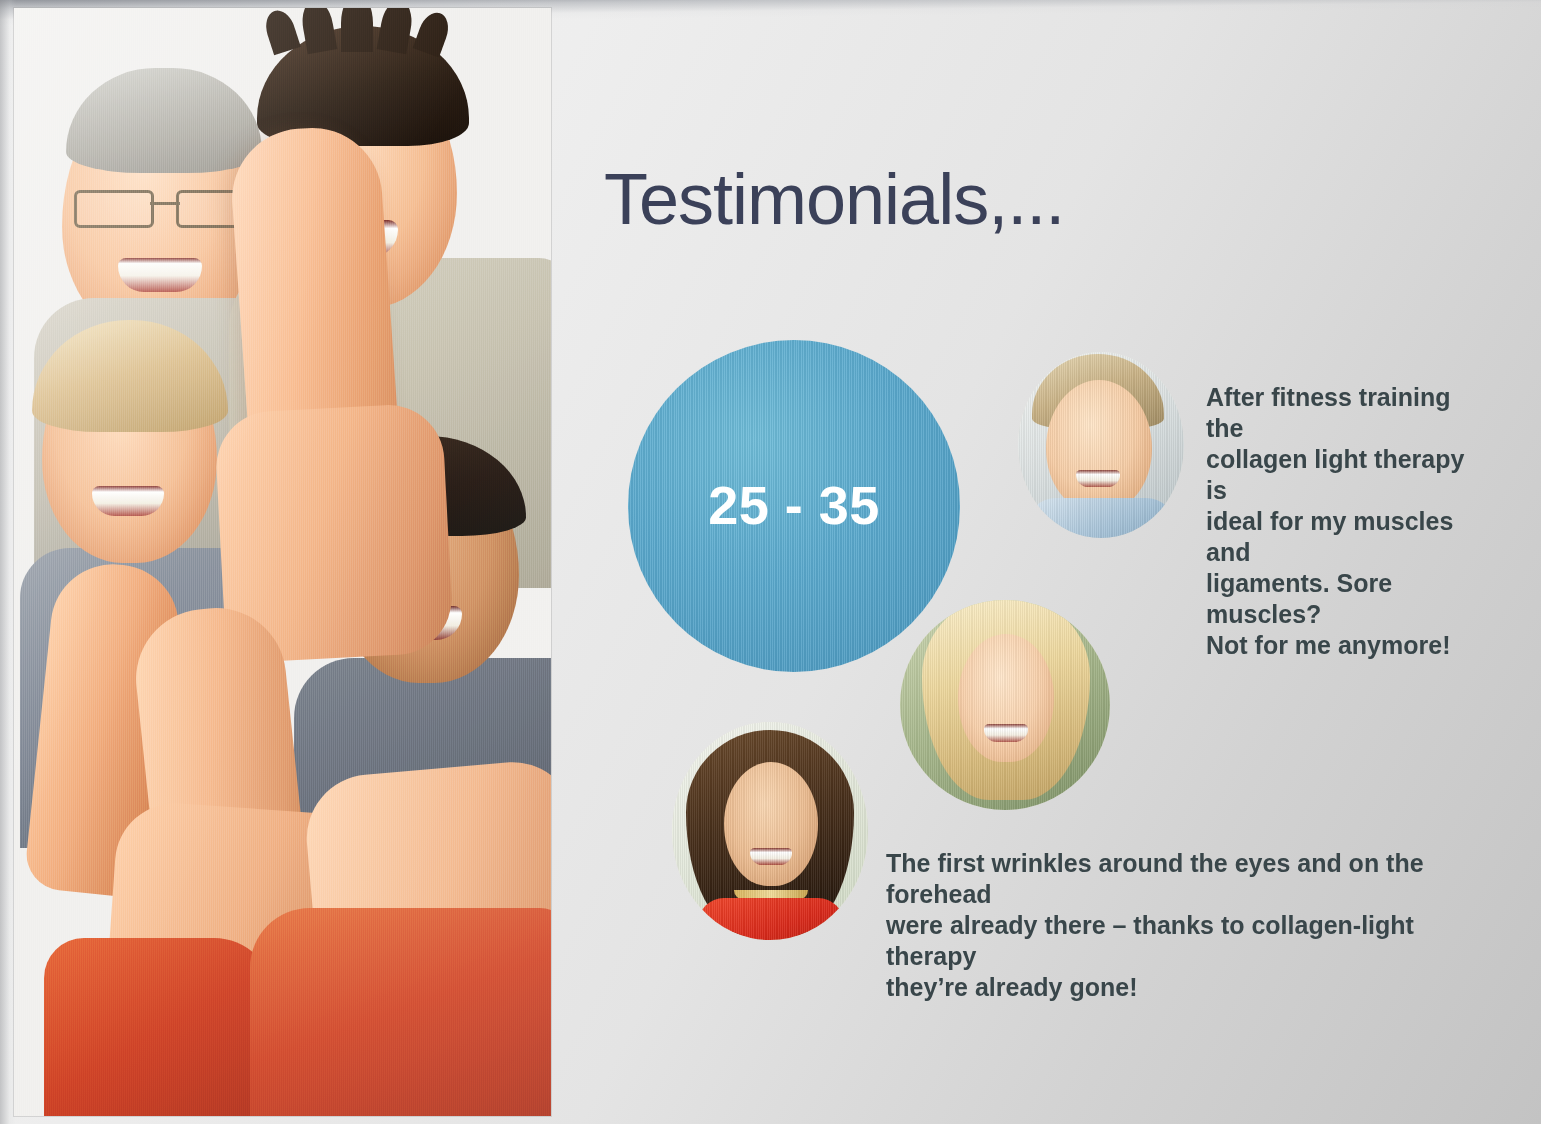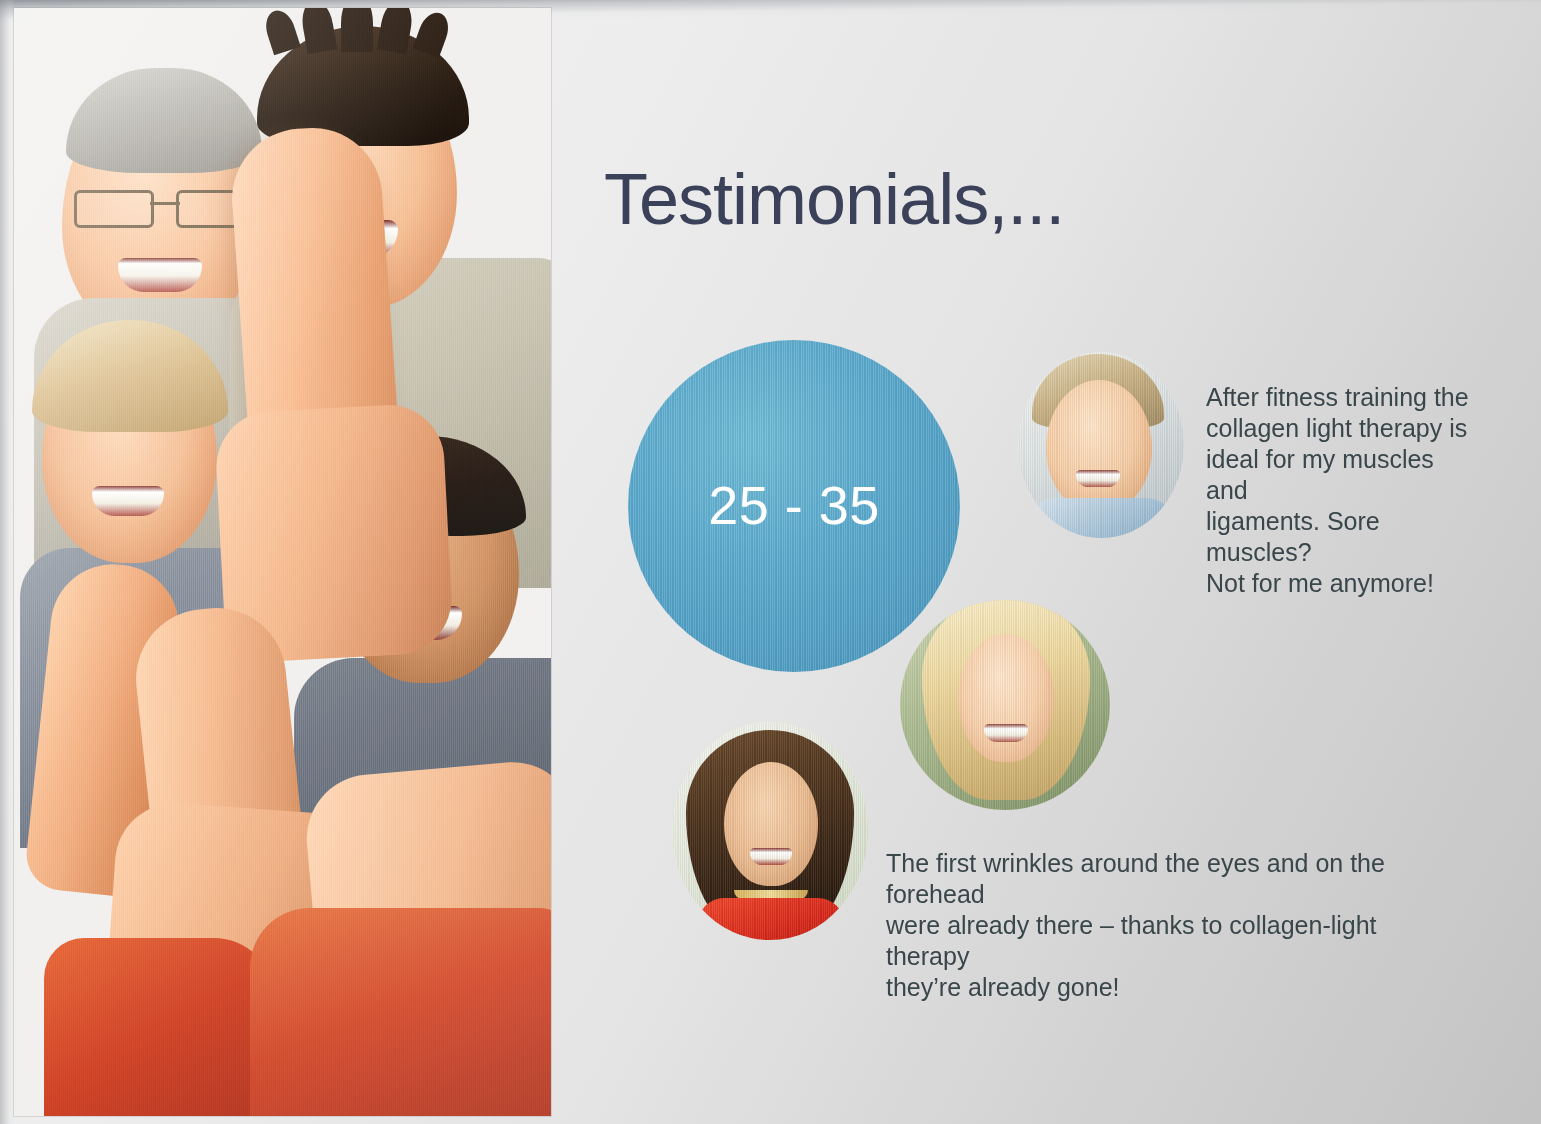--- a/index.html
+++ b/index.html
@@ -230,21 +230,21 @@
     width: 332px; height: 332px;
     border-radius: 50%;
     background:
       repeating-linear-gradient(90deg, rgba(255,255,255,0.10) 0 1px, rgba(0,0,0,0.05) 1px 2.4px),
       radial-gradient(circle at 38% 30%, #6fbcd8 0%, #5aa9cd 45%, #4f9cc2 80%, #4a93ba 100%);
     display: flex;
     flex-direction: column;
     align-items: center;
     justify-content: center;
     color: #ffffff;
-    font-weight: normal;
+    font-weight: bold;
     font-size: 54px;
     line-height: 1.18;
     text-align: center;
   }
   #age-circle .line { display: block; letter-spacing: 0.5px; }
 
   .avatar {
     position: absolute;
     border-radius: 50%;
     overflow: hidden;
@@ -304,20 +304,21 @@
   #avatar-brunette .dress { left: 26px; top: 176px; width: 146px; height: 56px;
       border-radius: 26px 26px 0 0;
       background: linear-gradient(160deg,#f0472c 0%, #d8291a 55%, #b51f12 100%); }
 
   .quote {
     position: absolute;
     color: #39464a;
     font-size: 25px;
     line-height: 1.24;
     white-space: pre-line;
+    font-weight: bold;
   }
   #quote-1 { left: 1206px; top: 382px; width: 272px; }
   #quote-2 { left: 1140px; top: 676px; width: 300px; }
   #quote-3 { left: 886px; top: 848px; width: 570px; }
 </style>
 </head>
 <body>
 
 <div id="slide">
 

